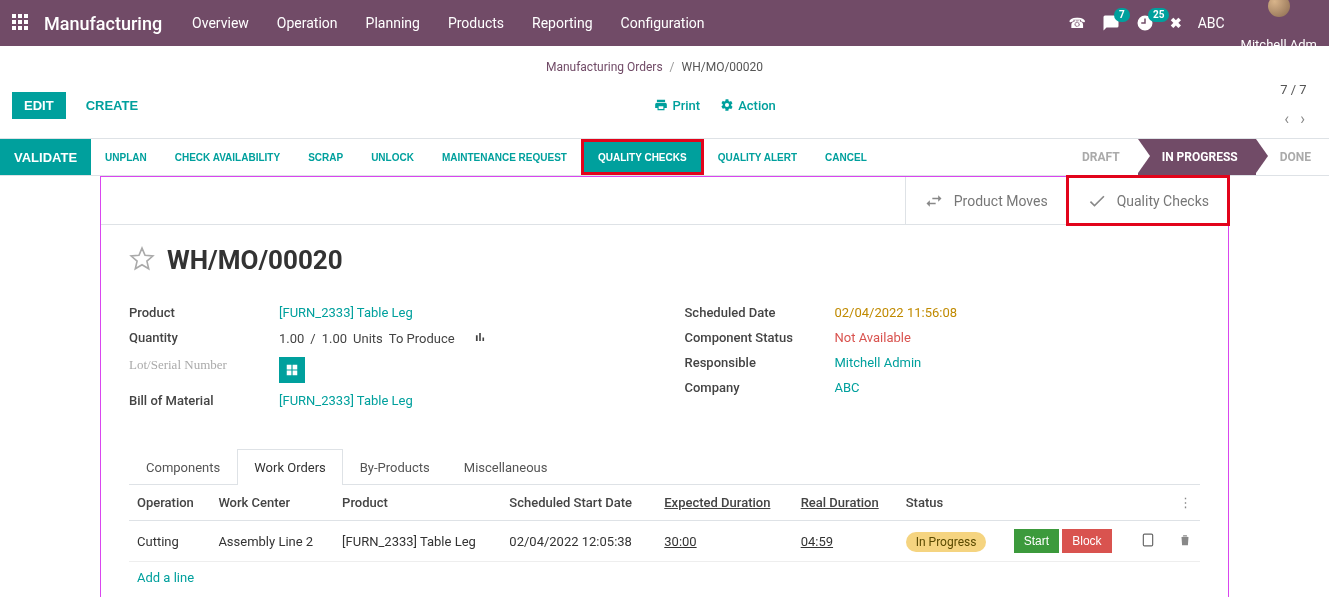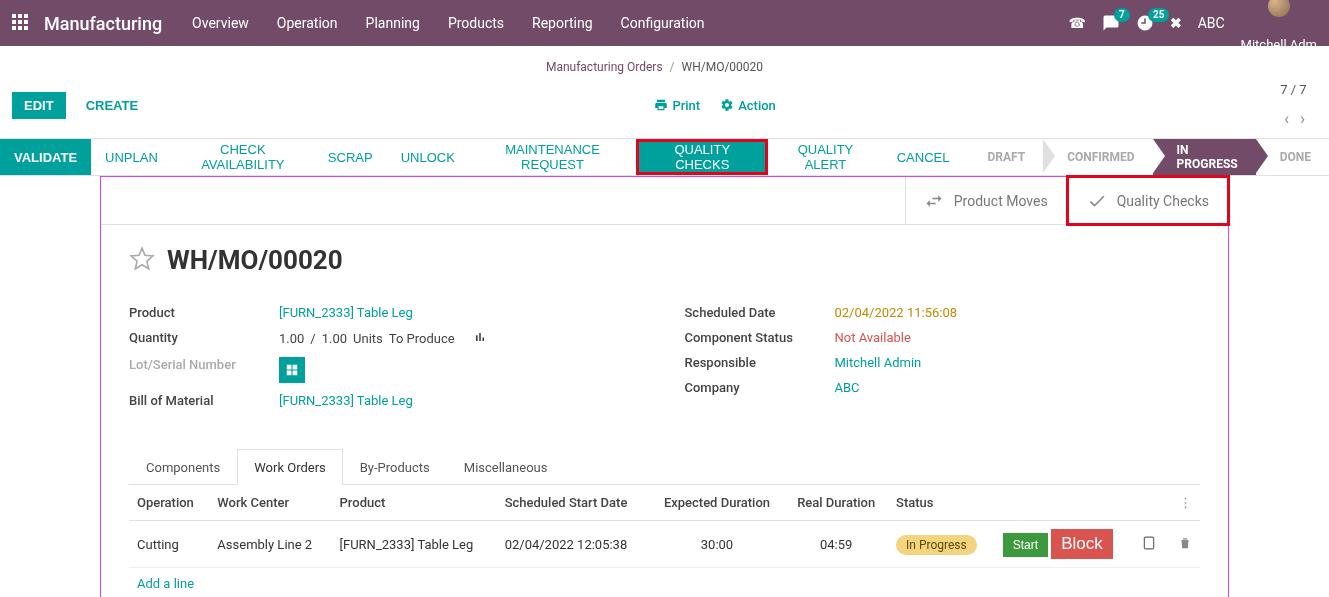--- a/index.html
+++ b/index.html
@@ -36,21 +36,21 @@
   .btn-link { background: transparent; color: #00a09d; text-transform: uppercase; }
   .control-center { flex: 1; text-align: center; color: #00a09d; display: flex; justify-content: center; gap: 20px; }
   .control-center span { cursor: pointer; display: inline-flex; align-items: center; gap: 4px; font-weight: 500; }
   .pager { color: #555; font-size: 13px; display: flex; align-items: flex-start; gap: 12px; flex-direction: column; }
   .pager-arrows span { font-size: 16px; color: #888; cursor: pointer; padding: 0 4px; }
   
   
   .action-row { display: flex; align-items: stretch; border-top: 1px solid #dee2e6; border-bottom: 1px solid #dee2e6; height: 38px; }
   .action-row .btn-primary { padding: 0 14px; font-size: 13px; }
   .status-flow { margin-left: auto; display: flex; align-items: stretch; justify-content: flex-end; }
-  .action-btn { background: transparent; border: none; color: #00a09d; font-weight: normal; font-size: 13px; padding: 0 14px; cursor: pointer; text-transform: uppercase; }
+  .action-btn { background: transparent; border: none; color: #00a09d; font-weight: bold; font-size: 10px; padding: 0 14px; cursor: pointer; text-transform: uppercase; }
   .highlight-red { border: 3px solid #e2041b; background: #00a09d !important; color: #fff !important; padding: 0 14px !important; height: 100%; }
   
   .arrow-step { position: relative; display: flex; align-items: center; padding: 0 18px 0 24px; font-size: 12px; font-weight: bold; color: #aaa; text-transform: uppercase; }
   .arrow-step::before { content: ""; position: absolute; left: 0; top: 0; border-top: 17px solid transparent; border-bottom: 17px solid transparent; border-left: 12px solid #fff; }
   .arrow-step.sep-before::before { border-left-color: #e0e0e0; }
   .arrow-step.active { background: #714b67; color: #fff; }
   .arrow-step.active::after { content: ""; position: absolute; right: -12px; top: 0; border-top: 17px solid transparent; border-bottom: 17px solid transparent; border-left: 12px solid #714b67; z-index: 2; }
   .arrow-step.first::before { display: none; }
   
   
@@ -63,41 +63,41 @@
   
   .sheet-body { padding: 20px 28px; }
   .title-row { display: flex; align-items: center; gap: 12px; margin-bottom: 30px; }
   .star svg { fill: none; stroke: #aaa; stroke-width: 1.5; }
   .order-name { font-size: 26px; font-weight: bold; color: #333; }
   
   .form-grid { display: flex; gap: 40px; margin-bottom: 30px; }
   .form-col { flex: 1; }
   .field-row { display: flex; margin-bottom: 10px; font-size: 13px; }
   .field-label { width: 150px; color: #444; font-weight: 500; }
-  .field-label.muted { color: #aaa; }
+  .field-label.muted { color: #aaa; font-family: Liberation Serif, serif; }
   .field-value { flex: 1; color: #444; }
   .field-value.link { color: #00a09d; cursor: pointer; }
   .field-value.red { color: #d9534f; }
   .qty-row { display: flex; align-items: center; gap: 6px; }
   .grid-btn { background: #00a09d; color: #fff; width: 26px; height: 26px; display: inline-flex; align-items: center; justify-content: center; cursor: pointer; }
   .chart-icon { margin-left: 12px; color: #444; cursor: pointer; }
   
   
   .tabs { display: flex; border-bottom: 1px solid #dee2e6; }
   .tab { padding: 10px 16px; font-size: 13px; color: #555; cursor: pointer; border: 1px solid transparent; border-bottom: none; position: relative; top: 1px; }
   .tab.active { border-color: #dee2e6; background: #fff; color: #333; border-top: 1px solid #dee2e6; }
   
   
   table { width: 100%; border-collapse: collapse; }
   thead th { text-align: left; font-size: 13px; font-weight: 500; color: #444; padding: 10px 8px; border-bottom: 1px solid #dee2e6; }
   tbody td { padding: 8px 8px; font-size: 13px; border-bottom: 1px solid #eee; }
-  .txt-right { text-align: center; }
+  .txt-right { text-align: left; text-decoration: underline; }
   .status-pill { background: #f5d480; color: #5a4a00; padding: 3px 10px; border-radius: 10px; font-size: 12px; }
   .btn-start { background: #3c9a3c; color: #fff; border: none; padding: 5px 10px; font-size: 12px; cursor: pointer; }
-  .btn-block { background: #d9534f; color: #fff; border: none; padding: 5px 10px; font-size: 17px; cursor: pointer; }
+  .btn-block { background: #d9534f; color: #fff; border: none; padding: 5px 10px; font-size: 12px; cursor: pointer; }
   .add-line { color: #00a09d; padding: 8px; cursor: pointer; font-size: 13px; }
   .row-icon { color: #888; cursor: pointer; }
   .kebab::before { content: "\22EE"; }
 </style>
 </head>
 <body>
 
 <div class="topnav">
   <div class="apps-icon">
     <div></div>
@@ -179,21 +179,20 @@
   <button class="action-btn">UNPLAN</button>
   <button class="action-btn">CHECK AVAILABILITY</button>
   <button class="action-btn">SCRAP</button>
   <button class="action-btn">UNLOCK</button>
   <button class="action-btn">MAINTENANCE REQUEST</button>
   <button class="action-btn highlight-red">QUALITY CHECKS</button>
   <button class="action-btn">QUALITY ALERT</button>
   <button class="action-btn">CANCEL</button>
   <div class="status-flow">
     <div class="arrow-step first">DRAFT</div>
-    <div class="arrow-step sep-before">CONFIRMED</div>
     <div class="arrow-step active">IN PROGRESS</div>
     <div class="arrow-step" style="padding-left:24px;">DONE</div>
   </div>
 </div>
 
 <div class="sheet-wrap">
   <div class="sheet">
     <div class="sheet-header">
       <div class="stat-btn">
         <svg width="20" height="20" viewBox="0 0 24 24">

